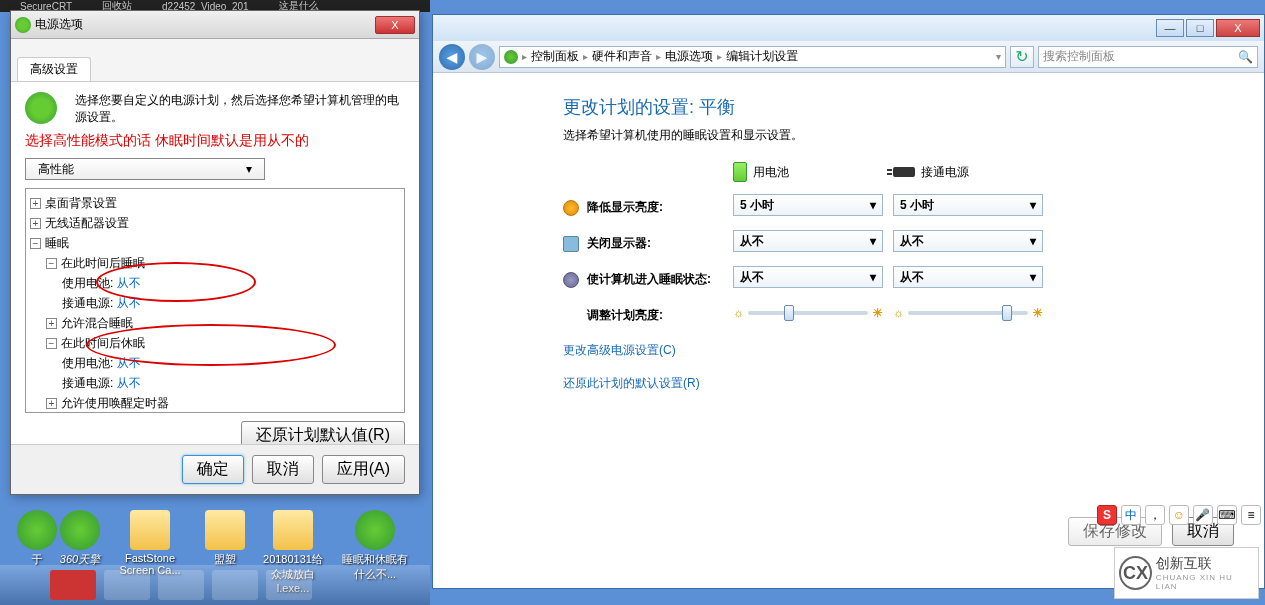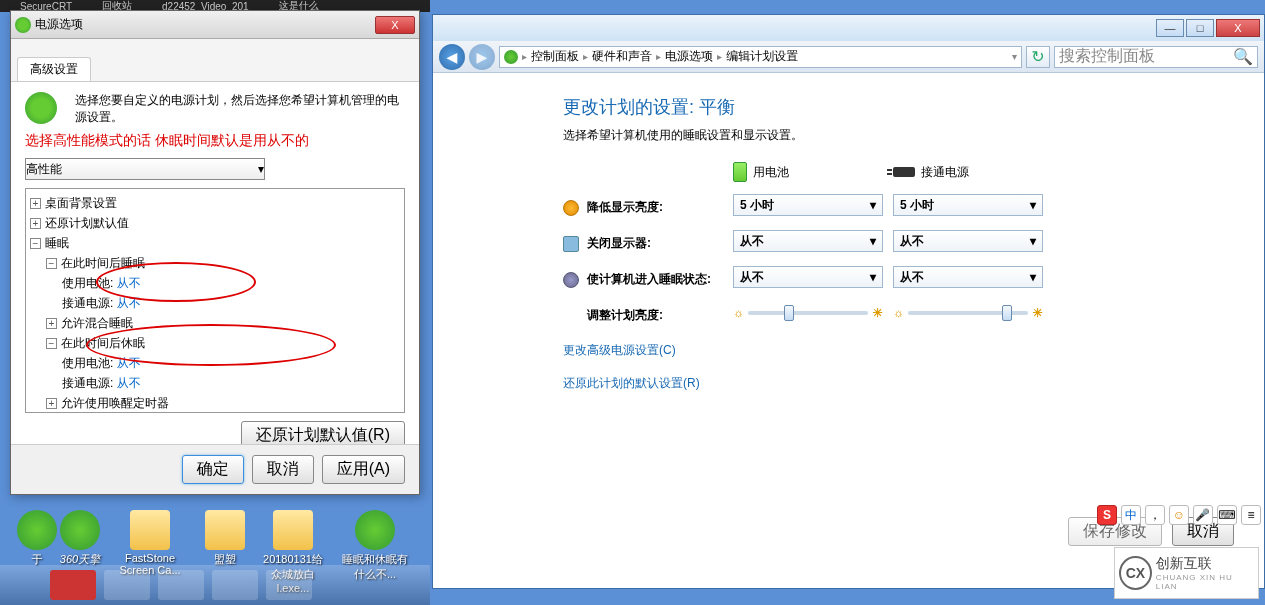--- a/index.html
+++ b/index.html
@@ -15,21 +15,21 @@
   display: flex; align-items: center; padding: 0 4px; font-size: 12px; border-bottom:1px solid #aaa;
 }
 .dialog-titlebar .title-icon { width:16px;height:16px;margin-right:4px;background:radial-gradient(circle,#6c3 40%,#393);border-radius:50%; }
 .dialog-close { margin-left:auto; width:40px; height:18px; background:linear-gradient(#e77,#c33); border:1px solid #933;border-radius:2px;color:#fff;font-size:11px;display:flex;align-items:center;justify-content:center; }
 .tab-row { display:flex; border-bottom:1px solid #ccc; background:#f4f4f4; padding:18px 6px 0; }
 .tab { background:#fff; border:1px solid #ccc; border-bottom:none; padding:3px 12px; font-size:12px; border-radius:3px 3px 0 0; }
 .dialog-body { padding:10px 14px; font-size:12px; }
 .dialog-desc { display:flex; gap:18px; margin-bottom:6px; }
 .dialog-desc .big-icon { width:32px;height:32px;flex:none;background:radial-gradient(circle,#6c3 40%,#393);border-radius:50%; }
 .red-note { color:#d00; font-size:14px; margin:4px 0 8px; }
-.plan-select { width:240px; height:22px; border:1px solid #888; font-size:12px; display:flex;align-items:center;justify-content:space-between;padding:0 0;background:linear-gradient(#fff,#eee); }
+.plan-select { width:240px; height:22px; border:1px solid #888; font-size:12px; display:flex;align-items:center;justify-content:space-between;padding:0 12px;background:linear-gradient(#fff,#eee); }
 .tree-box { margin-top:8px; border:1px solid #999; height:225px; overflow:auto; background:#fff; padding:4px; position:relative; }
 .tree-item { font-size:12px; line-height:20px; white-space:nowrap; }
 .tree-item .exp { display:inline-block;width:11px;height:11px;border:1px solid #888;text-align:center;line-height:9px;font-size:10px;margin-right:4px;color:#555; }
 .tree-indent1 { padding-left:16px; }
 .tree-indent2 { padding-left:32px; }
 .link-blue { color:#06c; }
 .red-circle { position:absolute; border:2px solid #d00; border-radius:50%; pointer-events:none; }
 .restore-row { display:flex; justify-content:flex-end; margin-top:8px; }
 .btn { border:1px solid #888; background:linear-gradient(#fff,#e0e0e0); padding:3px 14px; font-size:16px; border-radius:3px; }
 .dialog-btnrow { display:flex; justify-content:flex-end; gap:8px; padding:10px 14px; border-top:1px solid #ccc; position:absolute;bottom:0;left:0;right:0;background:#f0f0f0; }
@@ -40,21 +40,21 @@
   background: #fff; border:1px solid #3c6ea5;
 }
 .ctrl-titlebar { height:26px; background:linear-gradient(#eaf3fb,#cfe3f5); display:flex; justify-content:flex-end; align-items:center; padding-right:4px; gap:2px; }
 .win-btn { width:28px;height:18px;border:1px solid #6a8bb0;background:linear-gradient(#e4eefb,#c5dcf4);font-size:11px;display:flex;align-items:center;justify-content:center;color:#333; }
 .win-btn.close { background:linear-gradient(#e77,#c44);color:#fff;border-color:#933;width:44px; }
 .addrbar { height:32px; background:linear-gradient(#f0f4f9,#dce6f1); display:flex;align-items:center; padding:0 6px; gap:4px; border-bottom:1px solid #b7c8dc; }
 .nav-arrow { width:26px;height:26px;border-radius:50%;background:radial-gradient(circle,#59a3e8,#2f6aa8);display:flex;align-items:center;justify-content:center;color:#fff;font-size:14px; }
 .breadcrumb { flex:1; height:22px; border:1px solid #9fb8d0; background:#fff; display:flex;align-items:center;font-size:12px;padding:0 4px;gap:4px; }
 .bc-sep { color:#888; font-size:10px; }
 .refresh-btn { width:24px;height:22px;border:1px solid #9fb8d0;background:linear-gradient(#fff,#e3ecf5);display:flex;align-items:center;justify-content:center;color:#2a6; }
-.searchbox { width:204px;height:22px;border:1px solid #9fb8d0;background:#fff;font-size:16px;display:flex;align-items:center;padding:0 4px;color:#888; }
+.searchbox { width:220px;height:22px;border:1px solid #9fb8d0;background:#fff;font-size:12px;display:flex;align-items:center;padding:0 4px;color:#888; }
 
 .content { padding:22px 30px 16px 130px; font-size:12px; }
 .sect-title { color:#1668b3; font-size:18px; margin-bottom:8px; }
 .sect-desc { margin-bottom:18px; }
 .grid-head { display:flex; align-items:center; margin-bottom:12px; }
 .grid-head .spacer { width:170px; }
 .grid-head .col { width:160px; display:flex;align-items:center;gap:6px; }
 .battery-icon { width:14px;height:20px;border:1px solid #393;background:linear-gradient(#9e6,#6c3);border-radius:2px; }
 .plug-icon { width:22px;height:10px;background:#333;border-radius:2px;position:relative; }
 .plug-icon:before{content:"";position:absolute;left:-6px;top:2px;width:5px;height:2px;background:#333;box-shadow:0 4px #333;}
@@ -77,21 +77,21 @@
 .desk-icon { position:absolute;width:70px;text-align:center;color:#fff;font-size:11px;text-shadow:1px 1px 2px #000; }
 .desk-icon .ico { width:40px;height:40px;margin:0 auto 2px; }
 .ico.folder { background:linear-gradient(#ffe9a3,#f3c14a);border-radius:4px; }
 .ico.shield { background:radial-gradient(#6c3,#393);border-radius:50%; }
 
 
 .ime-bar { position:absolute; right:4px; bottom:80px; display:flex; align-items:center; gap:4px; font-size:12px; }
 .ime-btn { width:20px;height:20px;display:flex;align-items:center;justify-content:center;border-radius:3px;background:#fff;border:1px solid #bbb;font-size:12px; }
 .ime-s { background:#e33;color:#fff;border-color:#b22;font-weight:bold; }
 .logo { position:absolute;right:6px;bottom:6px;width:145px;height:52px;background:#fff;display:flex;align-items:center;gap:4px;padding:4px;border:1px solid #ccc; }
-.logo .c { width:34px;height:34px;border:2px solid #666;border-radius:50%;display:flex;align-items:center;justify-content:center;font-weight:bold;font-size:14px;color:#555; }
+.logo .c { width:34px;height:34px;border:2px solid #666;border-radius:50%;display:flex;align-items:center;justify-content:center;font-weight:bold;font-size:18px;color:#555; }
 .logo .txt { font-size:14px;color:#444; }
 .logo .sub { font-size:8px;color:#999;letter-spacing:1px; }
 
 
 .taskbar { position:absolute;left:0;bottom:0;width:430px;height:40px;background:linear-gradient(rgba(255,255,255,.2),rgba(0,0,0,.2));display:flex;align-items:center;padding-left:50px;gap:8px; }
 .task-item { width:46px;height:30px;background:rgba(255,255,255,.2);border-radius:3px; }
 
 .top-frag { position:absolute;left:0;top:0;height:12px;width:430px;display:flex;font-size:10px;color:#ccc;background:#222;align-items:center;padding-left:20px;gap:30px; }
 </style>
 </head>
@@ -118,21 +118,21 @@
       <div class="big-icon"></div>
       <div>选择您要自定义的电源计划，然后选择您希望计算机管理的电源设置。</div>
     </div>
     <div class="red-note">选择高性能模式的话    休眠时间默认是用从不的</div>
     <div class="plan-select">
       <span>高性能</span>
       <span>▾</span>
     </div>
     <div class="tree-box">
       <div class="tree-item"><span class="exp">+</span><span>桌面背景设置</span></div>
-      <div class="tree-item"><span class="exp">+</span><span>还原计划默认值</span></div>
+      <div class="tree-item"><span class="exp">+</span><span>无线适配器设置</span></div>
       <div class="tree-item"><span class="exp">−</span><span>睡眠</span></div>
       <div class="tree-item tree-indent1"><span class="exp">−</span><span>在此时间后睡眠</span></div>
       <div class="tree-item tree-indent2"><span>使用电池:</span> <span class="link-blue">从不</span></div>
       <div class="tree-item tree-indent2"><span>接通电源:</span> <span class="link-blue">从不</span></div>
       <div class="tree-item tree-indent1"><span class="exp">+</span><span>允许混合睡眠</span></div>
       <div class="tree-item tree-indent1"><span class="exp">−</span><span>在此时间后休眠</span></div>
       <div class="tree-item tree-indent2"><span>使用电池:</span> <span class="link-blue">从不</span></div>
       <div class="tree-item tree-indent2"><span>接通电源:</span> <span class="link-blue">从不</span></div>
       <div class="tree-item tree-indent1"><span class="exp">+</span><span>允许使用唤醒定时器</span></div>
       <div class="red-circle" style="left:70px;top:73px;width:160px;height:40px;"></div>

